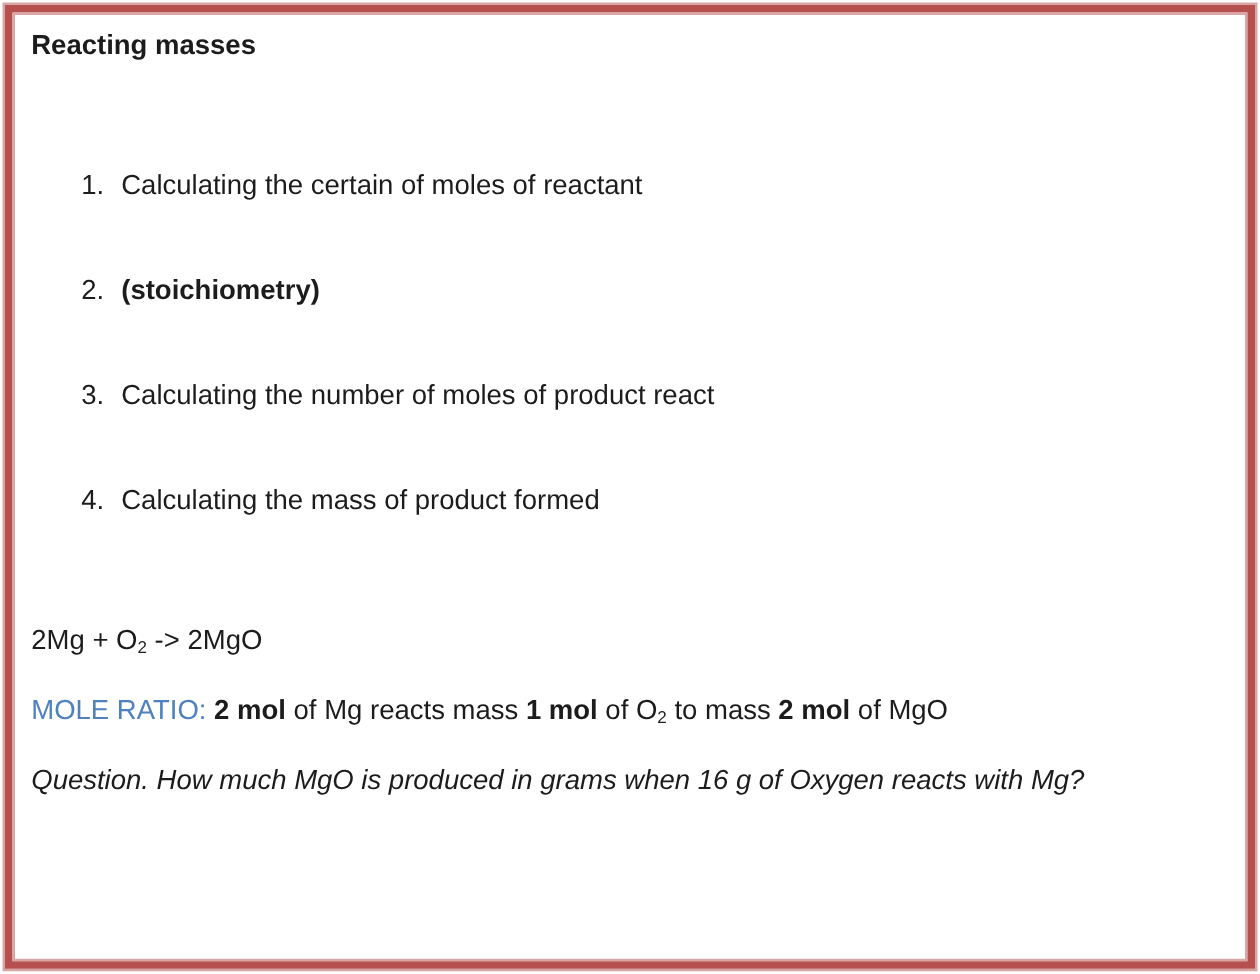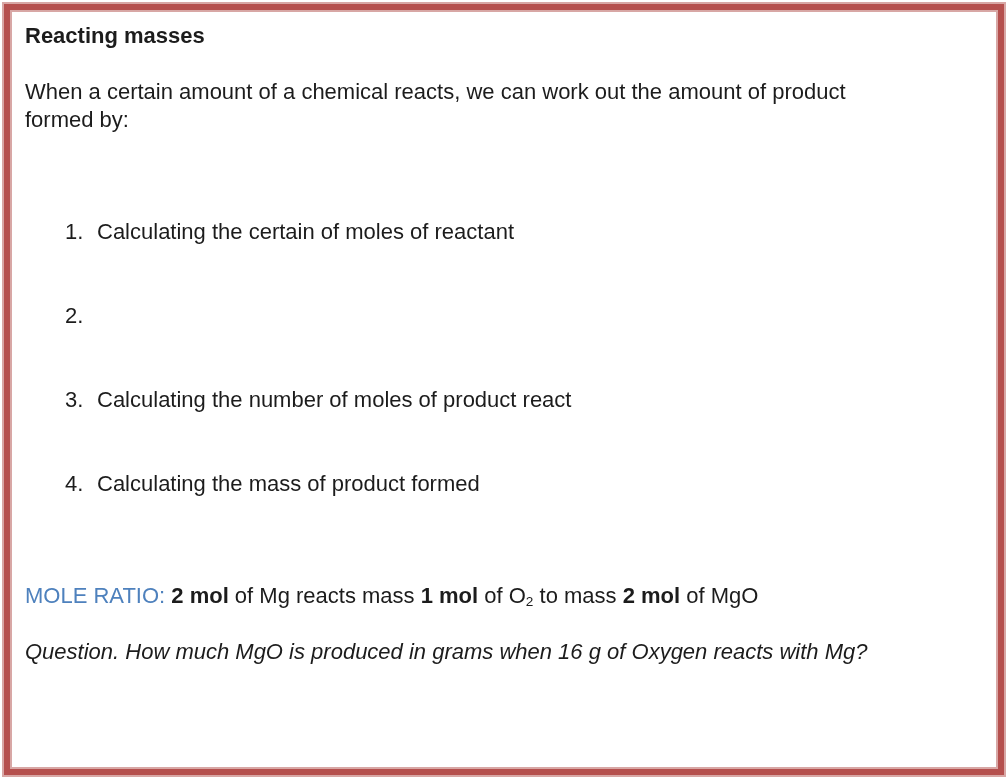--- a/index.html
+++ b/index.html
@@ -56,42 +56,41 @@
   }
 </style>
 </head>
 <body>
 
 <div class="page">
   <div class="frame">
 
     <div class="block title">Reacting masses</div>
 
-    <div class="block">When a certain amount of a chemical reacts, we can work out the amount of product
-formed by:</div>
 
     <div class="block">
       <div class="row list-row">
         <span class="num">1.</span>
         <span class="cell"><span>Calculating the certain of moles of reactant</span></span>
       </div>
       <div class="row list-row">
         <span class="num">2.</span>
-        <span class="cell"></span>
+        <span class="cell"><span class="b">(stoichiometry)</span></span>
       </div>
       <div class="row list-row">
         <span class="num">3.</span>
         <span class="cell"><span>Calculating the number of moles of product react</span></span>
       </div>
       <div class="row list-row">
         <span class="num">4.</span>
         <span class="cell"><span>Calculating the mass of product formed</span></span>
       </div>
     </div>
 
 
+    <div class="block"><span>2Mg + O</span><sub>2</sub><span> -&gt; 2MgO</span></div>
 
     <div class="block"><span class="blue">MOLE RATIO: </span><span class="b">2 mol</span><span> of Mg reacts mass </span><span class="b">1 mol</span><span> of O</span><sub>2</sub><span> to mass </span><span class="b">2 mol</span><span> of MgO</span></div>
 
     <div class="block question">Question. How much MgO is produced in grams when 16 g of Oxygen reacts with Mg?</div>
 
   </div>
 </div>
 
 </body></html>

